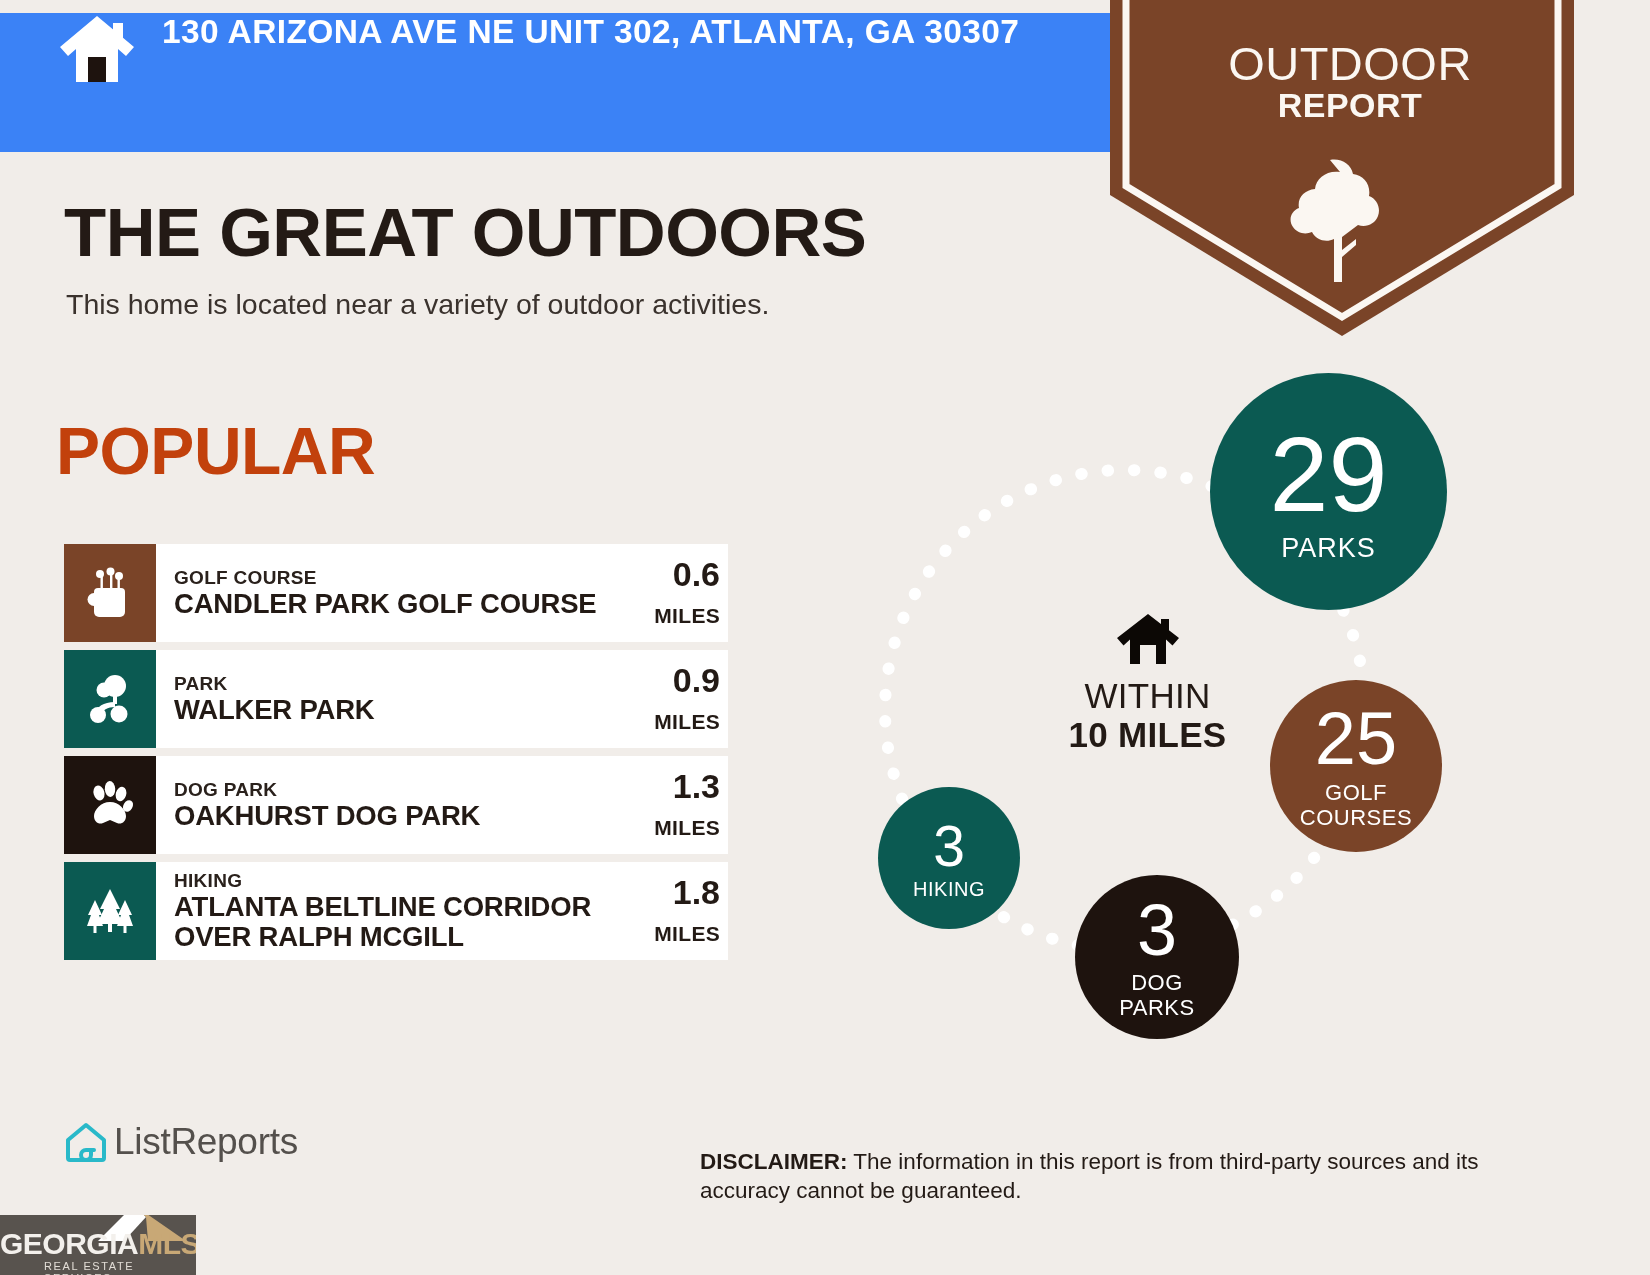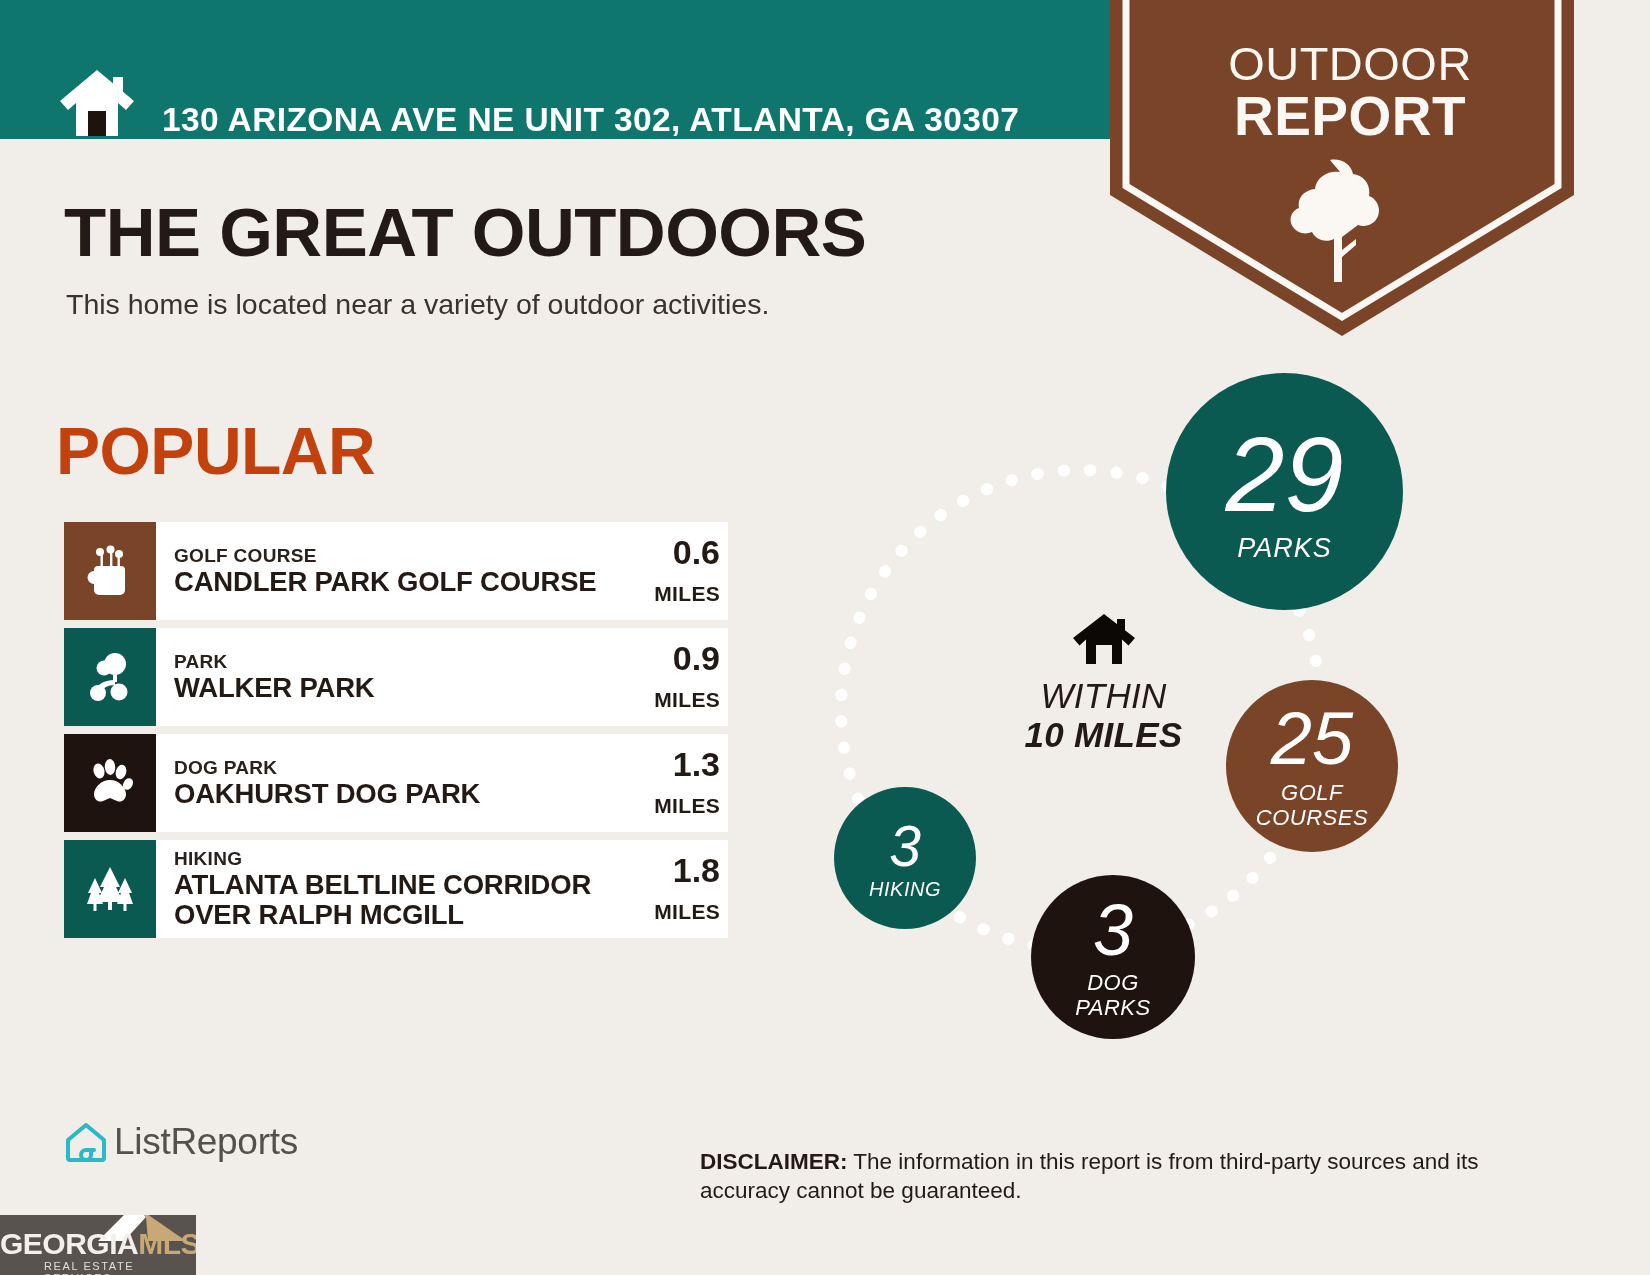--- a/index.html
+++ b/index.html
@@ -11,26 +11,26 @@
     height: 1275px;
     background: #F1EDE9;
     font-family: "Liberation Sans", sans-serif;
     overflow: hidden;
     position: relative;
   }
 
   
   #header-bar {
     position: absolute;
-    left: 0; top: 0;
+    left: 0; top: 13px;
     width: 1185px;
     height: 139px;
-    background: #0f766e;
-    display: flex;
-    align-items: flex-end;
+    background: #3b82f6;
+    display: flex;
+    align-items: flex-start;
   }
   #header-home-icon {
     margin-left: 58px;
     width: 78px;
     height: 72px;
     flex: none;
   }
   #header-address {
     margin-left: 26px;
     color: #FFFFFF;
@@ -52,21 +52,21 @@
   #badge-text-wrap {
     position: absolute;
     left: 8px; top: 40px;
     width: 100%;
     text-align: center;
     color: #FBF7F2;
     line-height: 1.02;
     pointer-events: none;
   }
   .badge-line1 { font-size: 47px; font-weight: normal; letter-spacing: 0.5px; }
-  .badge-line2 { font-size: 55px; font-weight: bold; letter-spacing: 0.5px; }
+  .badge-line2 { font-size: 34px; font-weight: bold; letter-spacing: 0.5px; }
 
   
   #page-title {
     position: absolute;
     left: 64px; top: 193px;
     font-size: 69px;
     font-weight: bold;
     color: #231A15;
     letter-spacing: -0.5px;
   }
@@ -83,21 +83,21 @@
     font-size: 66px;
     font-weight: bold;
     color: #c2410c;
     letter-spacing: -0.5px;
   }
 
   
   #popular-list {
     position: absolute;
     left: 64px;
-    top: 522px;
+    top: 544px;
     width: 664px;
   }
   .list-item {
     display: flex;
     align-items: stretch;
     background: #FFFFFF;
     margin-bottom: 8px;
     min-height: 98px;
   }
   .item-icon-box {
@@ -152,25 +152,24 @@
     font-weight: bold;
     color: #231A15;
     letter-spacing: 0.3px;
     line-height: 1.2;
     margin-top: 12px;
   }
 
   
   #diagram {
     position: absolute;
-    left: 776px;
+    left: 820px;
     top: 350px;
     width: 700px;
     height: 720px;
-    font-style: italic;
   }
   #dotted-arc {
     position: absolute;
     left: 0; top: 0;
     width: 100%; height: 100%;
   }
   .bubble {
     position: absolute;
     border-radius: 50%;
     display: flex;

